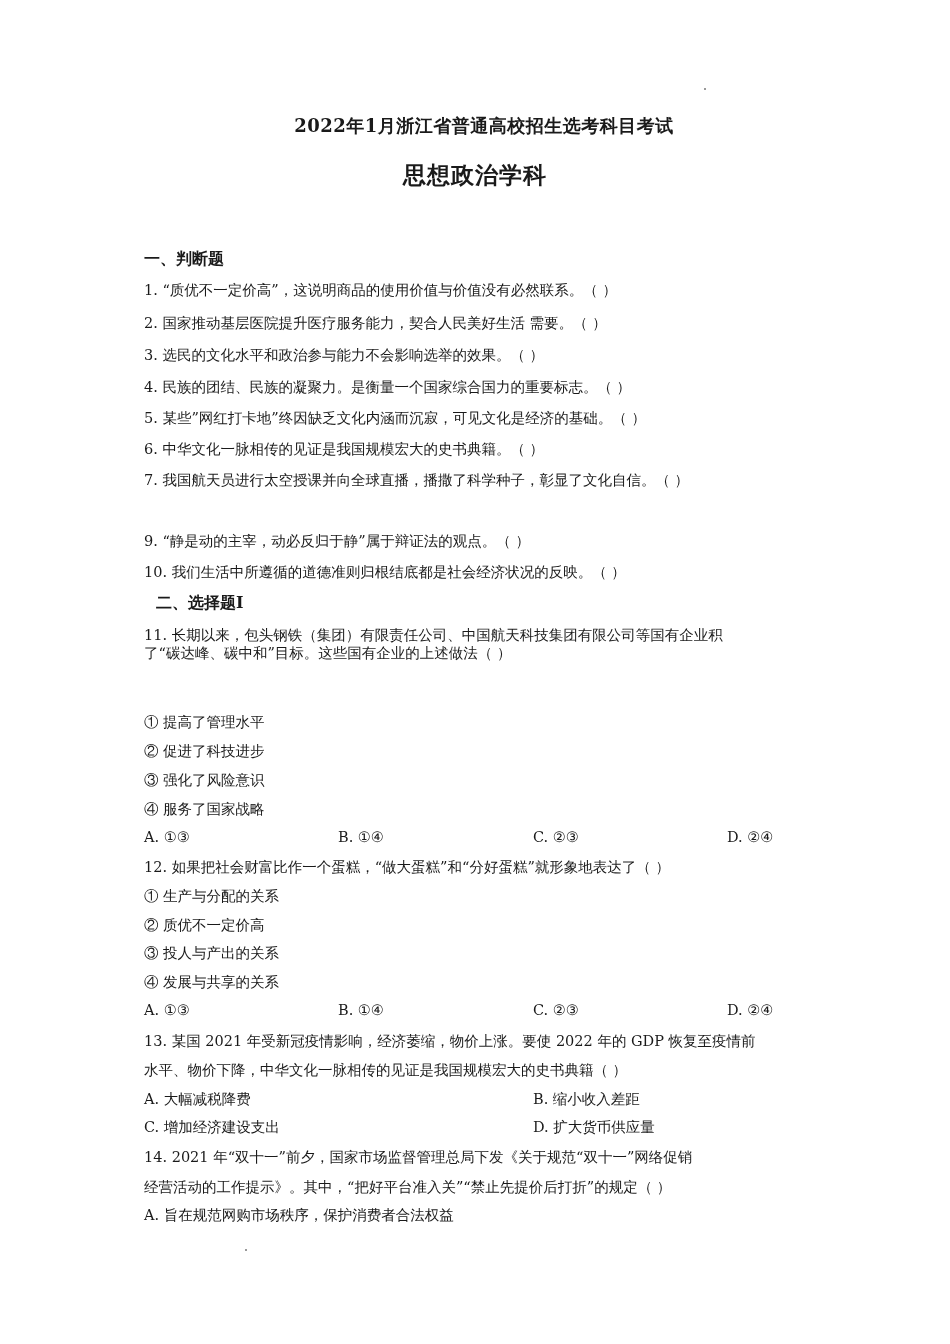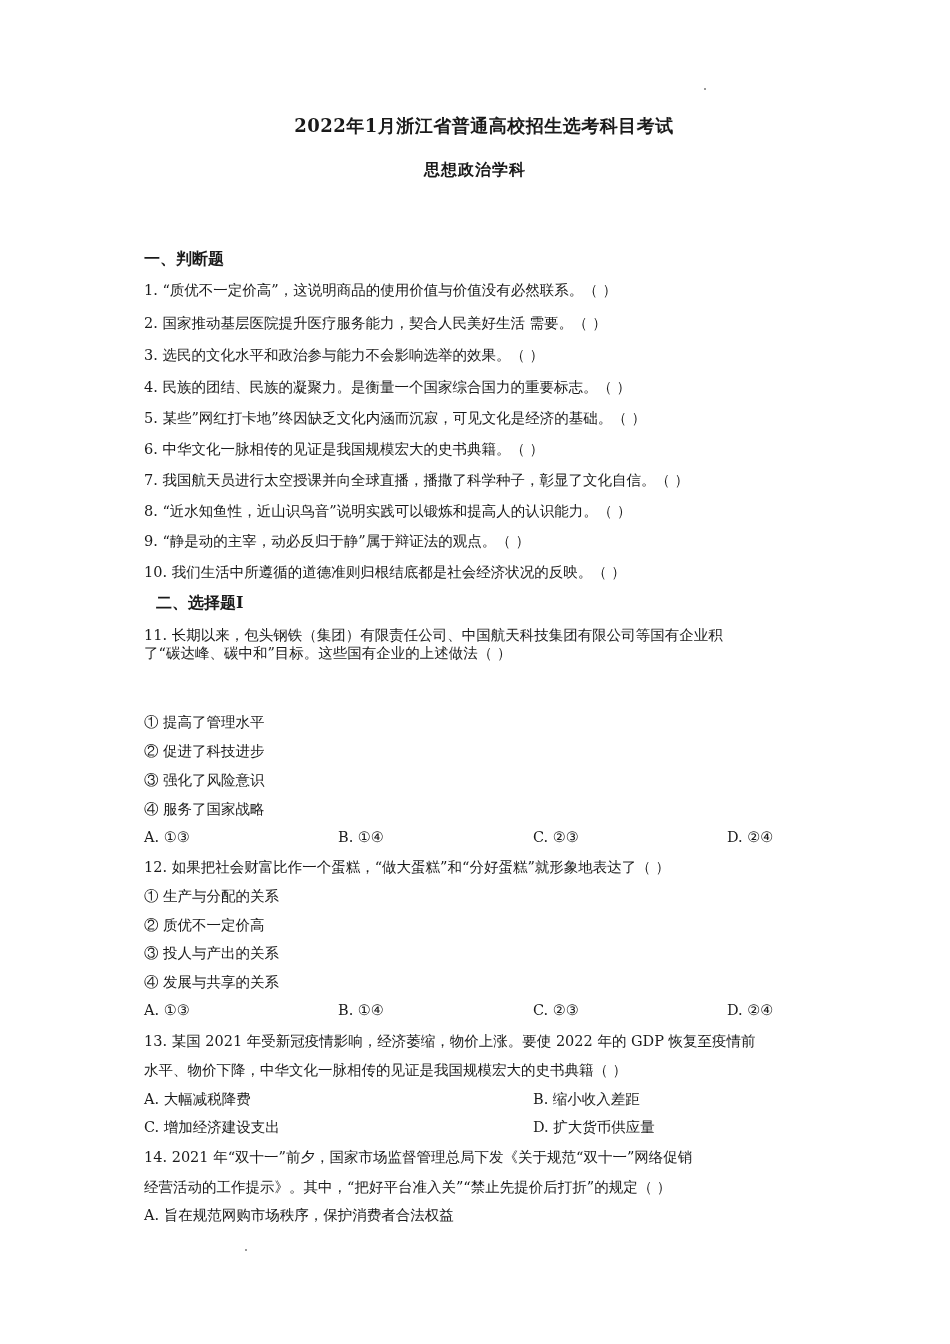--- a/index.html
+++ b/index.html
@@ -8,21 +8,21 @@
     font-family: "DejaVu Serif", "Liberation Serif", serif;
     color: #1a1a1a;
   }
   .page { position: absolute; left: 0; top: 0; width: 950px; height: 1344px; }
   .title1 {
     position: absolute; left: 0; width: 950px; top: 114px;
     text-align: center; font-size: 18px; font-weight: bold; letter-spacing: 0.5px; padding-left: 9px;
   }
   .title2 {
     position: absolute; left: 0; width: 950px; top: 160px;
-    text-align: center; font-size: 16px; font-weight: bold; letter-spacing: 1px;
+    text-align: center; font-size: 23px; font-weight: bold; letter-spacing: 1px;
   }
   .section {
     position: absolute; left: 144px; font-size: 16px; font-weight: bold;
   }
   .line {
     position: absolute; left: 144px; font-size: 14.5px; white-space: nowrap;
   }
   .opts4 { position: absolute; left: 144px; width: 665px; font-size: 14.5px; }
   .opts4 span { position: absolute; white-space: nowrap; }
   .opts2 { position: absolute; left: 144px; width: 665px; font-size: 14.5px; }
@@ -41,21 +41,20 @@
   <div class="title2">思想政治学科</div>
 
   <div class="section" style="top:249px;">一、判断题</div>
   <div class="line" style="top:281px;">1. “质优不一定价高”，这说明商品的使用价值与价值没有必然联系。（          ）</div>
   <div class="line" style="top:314px;">2. 国家推动基层医院提升医疗服务能力，契合人民美好生活   需要。（        ）</div>
   <div class="line" style="top:346px;">3. 选民的文化水平和政治参与能力不会影响选举的效果。（        ）</div>
   <div class="line" style="top:378px;">4. 民族的团结、民族的凝聚力。是衡量一个国家综合国力的重要标志。（        ）</div>
   <div class="line" style="top:409px;">5. 某些”网红打卡地”终因缺乏文化内涵而沉寂，可见文化是经济的基础。（          ）</div>
   <div class="line" style="top:440px;">6. 中华文化一脉相传的见证是我国规模宏大的史书典籍。（          ）</div>
   <div class="line" style="top:471px;">7. 我国航天员进行太空授课并向全球直播，播撒了科学种子，彰显了文化自信。（        ）</div>
-  <div class="line" style="top:502px;">8. “近水知鱼性，近山识鸟音”说明实践可以锻炼和提高人的认识能力。（        ）</div>
   <div class="line" style="top:532px;">9. “静是动的主宰，动必反归于静”属于辩证法的观点。（          ）</div>
   <div class="line" style="top:563px;">10. 我们生活中所遵循的道德准则归根结底都是社会经济状况的反映。（        ）</div>
 
   <div class="section" style="top:593px;margin-left:12px;">二、选择题Ⅰ</div>
 
   <div class="line" style="top:626px;">11. 长期以来，包头钢铁（集团）有限责任公司、中国航天科技集团有限公司等国有企业积</div>
   <div class="line" style="top:644px;">了“碳达峰、碳中和”目标。这些国有企业的上述做法（    ）</div>
   <div class="line" style="top:713px;">① 提高了管理水平</div>
   <div class="line" style="top:742px;">② 促进了科技进步</div>
   <div class="line" style="top:771px;">③ 强化了风险意识</div>

